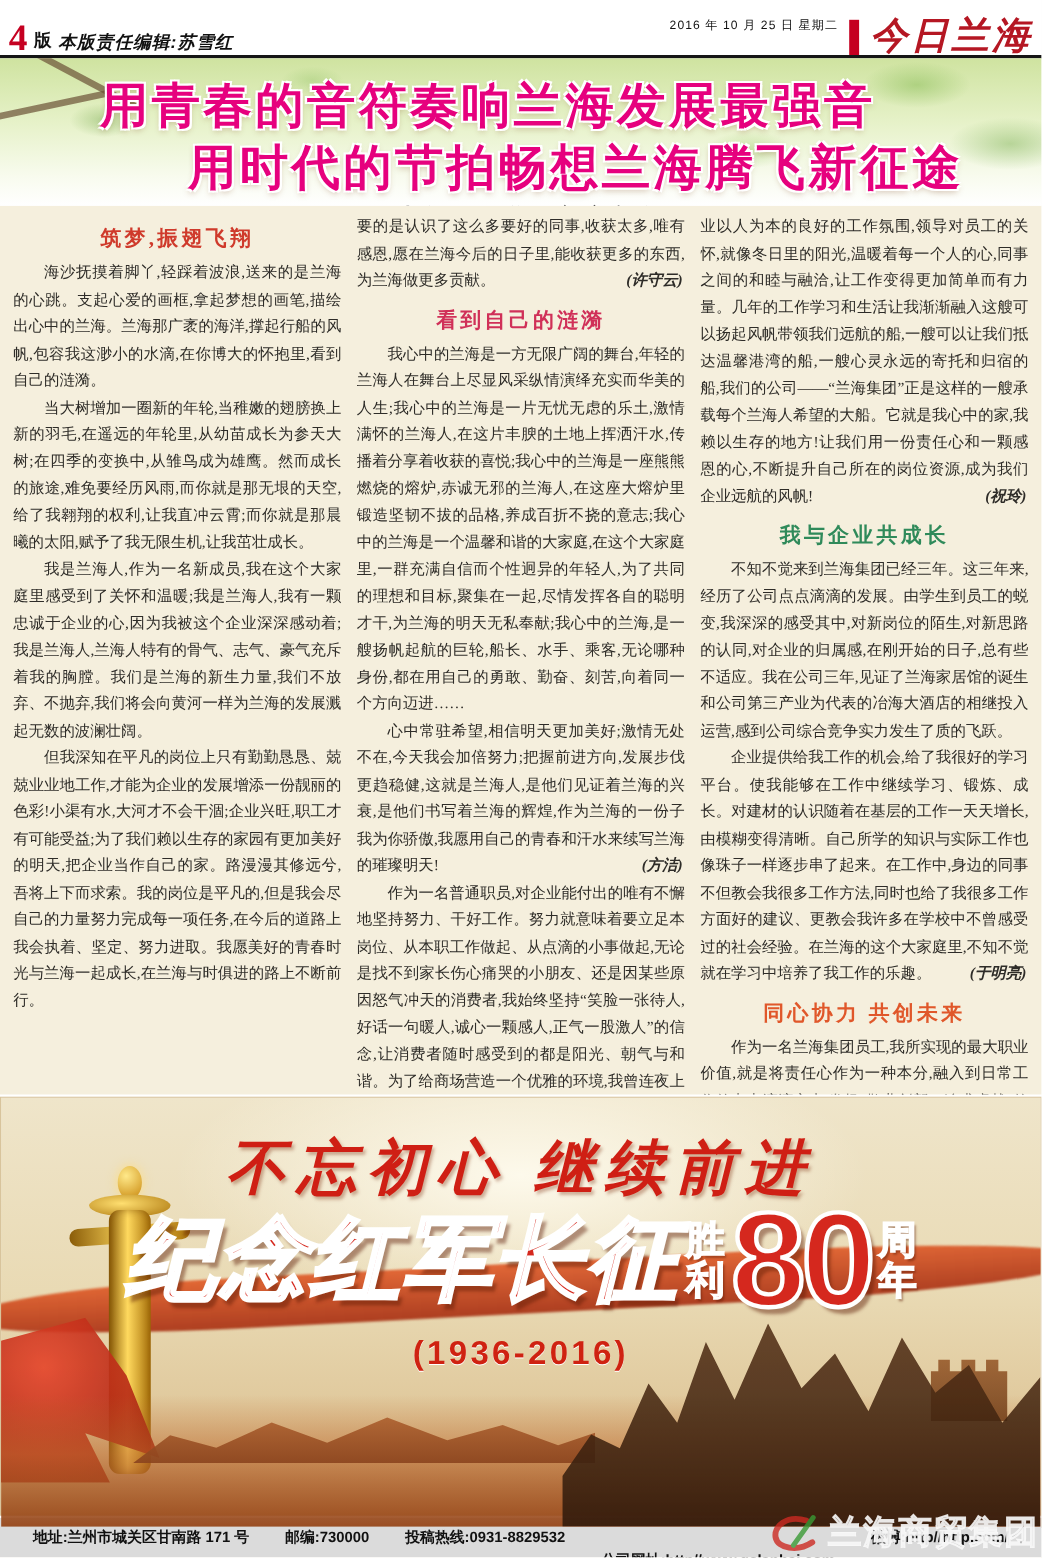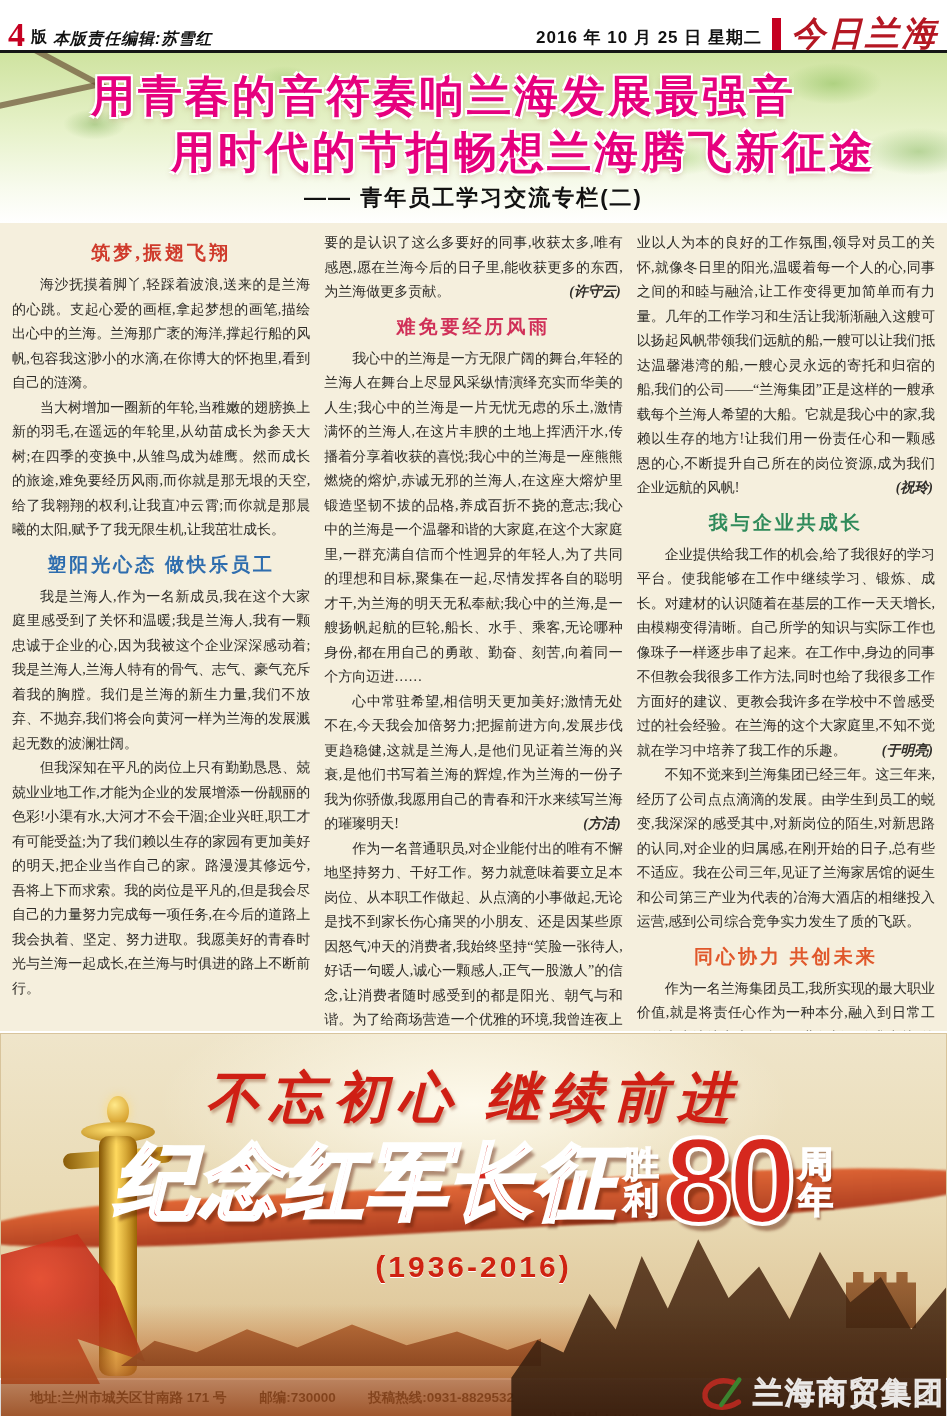--- a/index.html
+++ b/index.html
@@ -13,29 +13,29 @@
   .top-header {
     height:53px; padding:16px 8px 0 8px; display:flex; align-items:flex-end;
     justify-content:space-between; border-bottom:3px solid #151515;
     background:#ffffff; font-family:"Liberation Sans", sans-serif;
   }
   .th-left { display:flex; align-items:flex-end; gap:6px; }
   .page-num { font-size:34px; line-height:30px; font-weight:bold; color:#c50021; font-family:"Liberation Serif", serif;}
   .page-label { font-size:16px; font-weight:bold; color:#111; padding-bottom:2px;}
   .editor-note { font-size:16px; font-weight:bold; color:#111; padding-bottom:0; font-style:italic; letter-spacing:1px;}
   .th-right { display:flex; align-items:flex-end; gap:10px; }
-  .date-text { font-size:17px; font-weight:bold; color:#111; padding-bottom:1px; letter-spacing:1px;}
+  .date-text { font-size:11px; font-weight:normal; color:#111; padding-bottom:20px; letter-spacing:1px;}
   .red-bar { width:9px; height:32px; background:#c50021; }
   .paper-name {
     font-size:34px; line-height:32px; color:#b51723; font-weight:bold; font-style:italic;
     font-family:"Liberation Serif", serif; letter-spacing:3px;
   }
   
   .masthead {
-    position:relative; height:170px; overflow:hidden;
+    position:relative; height:134px; overflow:hidden;
     background:
       radial-gradient(70px 30px at 88% 18%, rgba(140,190,90,.55), transparent 70%),
       radial-gradient(55px 24px at 72% 62%, rgba(150,200,100,.40), transparent 70%),
       radial-gradient(45px 22px at 10% 42%, rgba(120,170,80,.45), transparent 70%),
       radial-gradient(80px 34px at 97% 58%, rgba(130,180,90,.50), transparent 70%),
       radial-gradient(40px 18px at 30% 15%, rgba(140,190,95,.35), transparent 70%),
       linear-gradient(180deg,#cfe3a0 0%, #e7f2ca 45%, #f8fbee 80%, #ffffff 100%);
   }
   .branch { position:absolute; left:-10px; top:10px; width:150px; height:6px; background:#6b5136;
     border-radius:4px; transform:rotate(28deg); opacity:.7;}
@@ -211,40 +211,39 @@
     <div class="m-title l2">用时代的节拍畅想兰海腾飞新征途</div>
     <div class="m-subtitle">—— 青年员工学习交流专栏(二)</div>
   </div>
 
   <div class="main">
 
     <div class="col">
       <div class="sec-h h-red">筑梦,振翅飞翔</div>
       <div class="para">海沙抚摸着脚丫,轻踩着波浪,送来的是兰海的心跳。支起心爱的画框,拿起梦想的画笔,描绘出心中的兰海。兰海那广袤的海洋,撑起行船的风帆,包容我这渺小的水滴,在你博大的怀抱里,看到自己的涟漪。</div>
       <div class="para">当大树增加一圈新的年轮,当稚嫩的翅膀换上新的羽毛,在遥远的年轮里,从幼苗成长为参天大树;在四季的变换中,从雏鸟成为雄鹰。然而成长的旅途,难免要经历风雨,而你就是那无垠的天空,给了我翱翔的权利,让我直冲云霄;而你就是那晨曦的太阳,赋予了我无限生机,让我茁壮成长。</div>
-      <div class="sec-h h-blue">塑阳光心态 做快乐员工</div>
       <div class="para">我是兰海人,作为一名新成员,我在这个大家庭里感受到了关怀和温暖;我是兰海人,我有一颗忠诚于企业的心,因为我被这个企业深深感动着;我是兰海人,兰海人特有的骨气、志气、豪气充斥着我的胸膛。我们是兰海的新生力量,我们不放弃、不抛弃,我们将会向黄河一样为兰海的发展溅起无数的波澜壮阔。</div>
       <div class="para"><span>但我深知在平凡的岗位上只有勤勤恳恳、兢兢业业地工作,才能为企业的发展增添一份靓丽的色彩!小渠有水,大河才不会干涸;企业兴旺,职工才有可能受益;为了我们赖以生存的家园有更加美好的明天,把企业当作自己的家。路漫漫其修远兮,吾将上下而求索。我的岗位是平凡的,但是我会尽自己的力量努力完成每一项任务,在今后的道路上我会执着、坚定、努力进取。我愿美好的青春时光与兰海一起成长,在兰海与时俱进的路上不断前行。</span></div>
 
     </div>
 
     <div class="col">
       <div class="para cont"><span>要的是认识了这么多要好的同事,收获太多,唯有感恩,愿在兰海今后的日子里,能收获更多的东西,为兰海做更多贡献。</span><span class="author">(许守云)</span></div>
-      <div class="sec-h h-magenta">难免要经历风雨</div>
+      <div class="sec-h h-magenta">看到自己的涟漪</div>
       <div class="para">我心中的兰海是一方无限广阔的舞台,年轻的兰海人在舞台上尽显风采纵情演绎充实而华美的人生;我心中的兰海是一片无忧无虑的乐土,激情满怀的兰海人,在这片丰腴的土地上挥洒汗水,传播着分享着收获的喜悦;我心中的兰海是一座熊熊燃烧的熔炉,赤诚无邪的兰海人,在这座大熔炉里锻造坚韧不拔的品格,养成百折不挠的意志;我心中的兰海是一个温馨和谐的大家庭,在这个大家庭里,一群充满自信而个性迥异的年轻人,为了共同的理想和目标,聚集在一起,尽情发挥各自的聪明才干,为兰海的明天无私奉献;我心中的兰海,是一艘扬帆起航的巨轮,船长、水手、乘客,无论哪种身份,都在用自己的勇敢、勤奋、刻苦,向着同一个方向迈进……</div>
       <div class="para"><span>心中常驻希望,相信明天更加美好;激情无处不在,今天我会加倍努力;把握前进方向,发展步伐更趋稳健,这就是兰海人,是他们见证着兰海的兴衰,是他们书写着兰海的辉煌,作为兰海的一份子我为你骄傲,我愿用自己的青春和汗水来续写兰海的璀璨明天!</span><span class="author">(方洁)</span></div>
       <div class="para"><span>作为一名普通职员,对企业能付出的唯有不懈地坚持努力、干好工作。努力就意味着要立足本岗位、从本职工作做起、从点滴的小事做起,无论是找不到家长伤心痛哭的小朋友、还是因某些原因怒气冲天的消费者,我始终坚持“笑脸一张待人,好话一句暖人,诚心一颗感人,正气一股激人”的信念,让消费者随时感受到的都是阳光、朝气与和谐。为了给商场营造一个优雅的环境,我曾连夜上网查找音乐,也曾加班制作工作报表,即便这些都是平凡的小事,但这却是我对工作的一份热爱、一份责任。身居窗口服务行业,我们要用一张张笑脸礼貌待客、一份份热情真挚感人,消费者满意是我们最大的追求。今天、明天以及未来的每一天,我都愿尽情挥洒汗水,用我的努力,为企业的未来涂抹上最靓丽的色彩!</span></div>
 
     </div>
 
     <div class="col">
       <div class="para cont"><span>业以人为本的良好的工作氛围,领导对员工的关怀,就像冬日里的阳光,温暖着每一个人的心,同事之间的和睦与融洽,让工作变得更加简单而有力量。几年的工作学习和生活让我渐渐融入这艘可以扬起风帆带领我们远航的船,一艘可以让我们抵达温馨港湾的船,一艘心灵永远的寄托和归宿的船,我们的公司——“兰海集团”正是这样的一艘承载每个兰海人希望的大船。它就是我心中的家,我赖以生存的地方!让我们用一份责任心和一颗感恩的心,不断提升自己所在的岗位资源,成为我们企业远航的风帆!</span><span class="author">(祝玲)</span></div>
       <div class="sec-h h-green">我与企业共成长</div>
+      <div class="para">不知不觉来到兰海集团已经三年。这三年来,经历了公司点点滴滴的发展。由学生到员工的蜕变,我深深的感受其中,对新岗位的陌生,对新思路的认同,对企业的归属感,在刚开始的日子,总有些不适应。我在公司三年,见证了兰海家居馆的诞生和公司第三产业为代表的冶海大酒店的相继投入运营,感到公司综合竞争实力发生了质的飞跃。</div>
       <div class="para"><span>企业提供给我工作的机会,给了我很好的学习平台。使我能够在工作中继续学习、锻炼、成长。对建材的认识随着在基层的工作一天天增长,由模糊变得清晰。自己所学的知识与实际工作也像珠子一样逐步串了起来。在工作中,身边的同事不但教会我很多工作方法,同时也给了我很多工作方面好的建议、更教会我许多在学校中不曾感受过的社会经验。在兰海的这个大家庭里,不知不觉就在学习中培养了我工作的乐趣。</span><span class="author">(于明亮)</span></div>
-      <div class="para">不知不觉来到兰海集团已经三年。这三年来,经历了公司点点滴滴的发展。由学生到员工的蜕变,我深深的感受其中,对新岗位的陌生,对新思路的认同,对企业的归属感,在刚开始的日子,总有些不适应。我在公司三年,见证了兰海家居馆的诞生和公司第三产业为代表的冶海大酒店的相继投入运营,感到公司综合竞争实力发生了质的飞跃。</div>
       <div class="sec-h h-orange">同心协力  共创未来</div>
       <div class="para">作为一名兰海集团员工,我所实现的最大职业价值,就是将责任心作为一种本分,融入到日常工作的点点滴滴之中,发扬“敬业创新、追求卓越”的企业精神。</div>
 
     </div>
 
   </div>
 
   <div class="banner">
     <div class="ribbon"></div>
     <div class="pillar">

